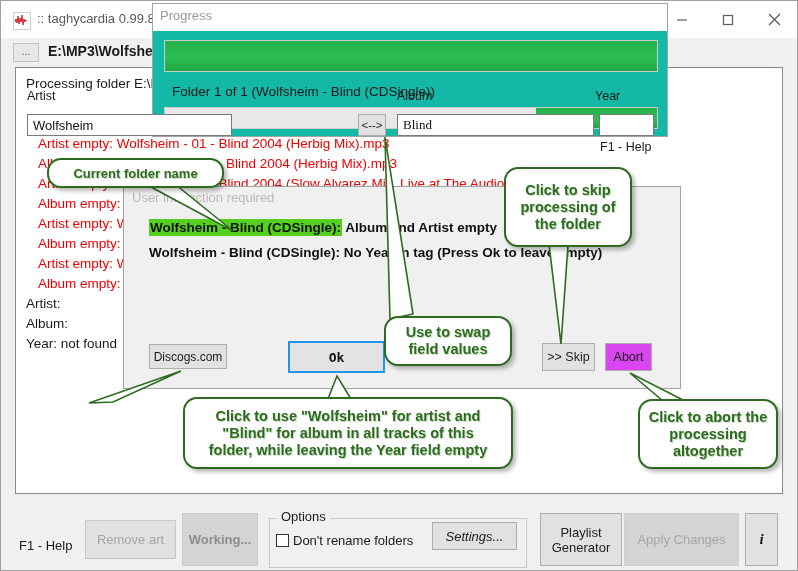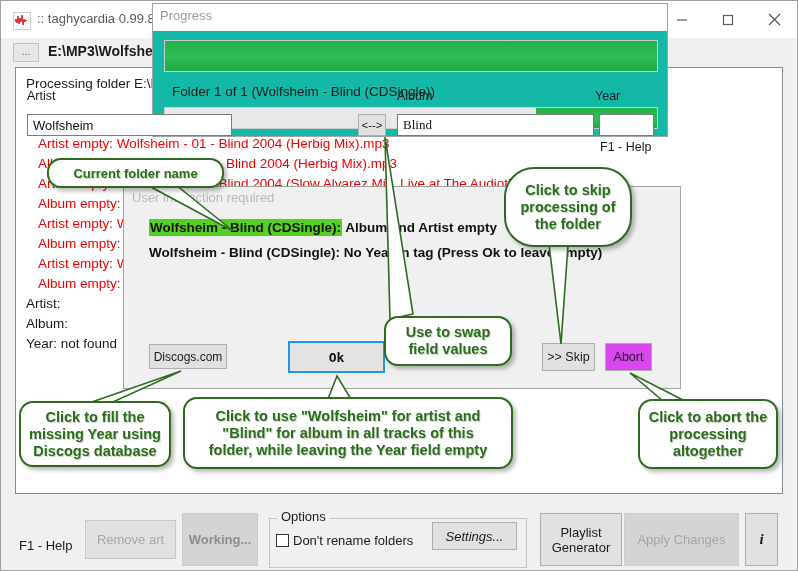--- a/index.html
+++ b/index.html
@@ -264,21 +264,21 @@
     display: flex; align-items: center; justify-content: center;
     box-sizing: border-box;
     box-shadow: 3px 3px 4px rgba(0,0,0,0.28);
     text-shadow: 1px 1px 0 rgba(160,190,150,0.55);
     padding: 4px 8px;
   }
   .leader { position: absolute; }
   .leader svg { display: block; overflow: visible; }
 
   #co-folder  { left: 46px;  top: 157px; width: 177px; height: 30px; font-size: 13px; }
-  #co-skip    { left: 503px; top: 166px; width: 128px; height: 80px; border-radius: 30px; }
+  #co-skip    { left: 503px; top: 166px; width: 128px; height: 80px; }
   #co-swap    { left: 383px; top: 315px; width: 128px; height: 50px; }
   #co-discogs { left: 18px;  top: 400px; width: 152px; height: 66px; }
   #co-ok      { left: 182px; top: 396px; width: 330px; height: 72px; }
   #co-abort   { left: 637px; top: 398px; width: 140px; height: 70px; }
 </style>
 </head>
 <body>
 
 <div id="root">
 
@@ -424,27 +424,20 @@
     </span>
   </div>
 
   <div class="callout" id="co-swap">
     <span>
       <span style="display:block">Use to swap</span>
       <span style="display:block">field values</span>
     </span>
   </div>
 
-  <div class="callout" id="co-discogs">
-    <span>
-      <span style="display:block">Click to fill the</span>
-      <span style="display:block">missing Year using</span>
-      <span style="display:block">Discogs database</span>
-    </span>
-  </div>
 
   <div class="callout" id="co-ok">
     <span>
       <span style="display:block">Click to use "Wolfsheim" for artist and</span>
       <span style="display:block">"Blind" for album in all tracks of this</span>
       <span style="display:block">folder, while leaving the Year field empty</span>
     </span>
   </div>
 
   <div class="callout" id="co-abort">

